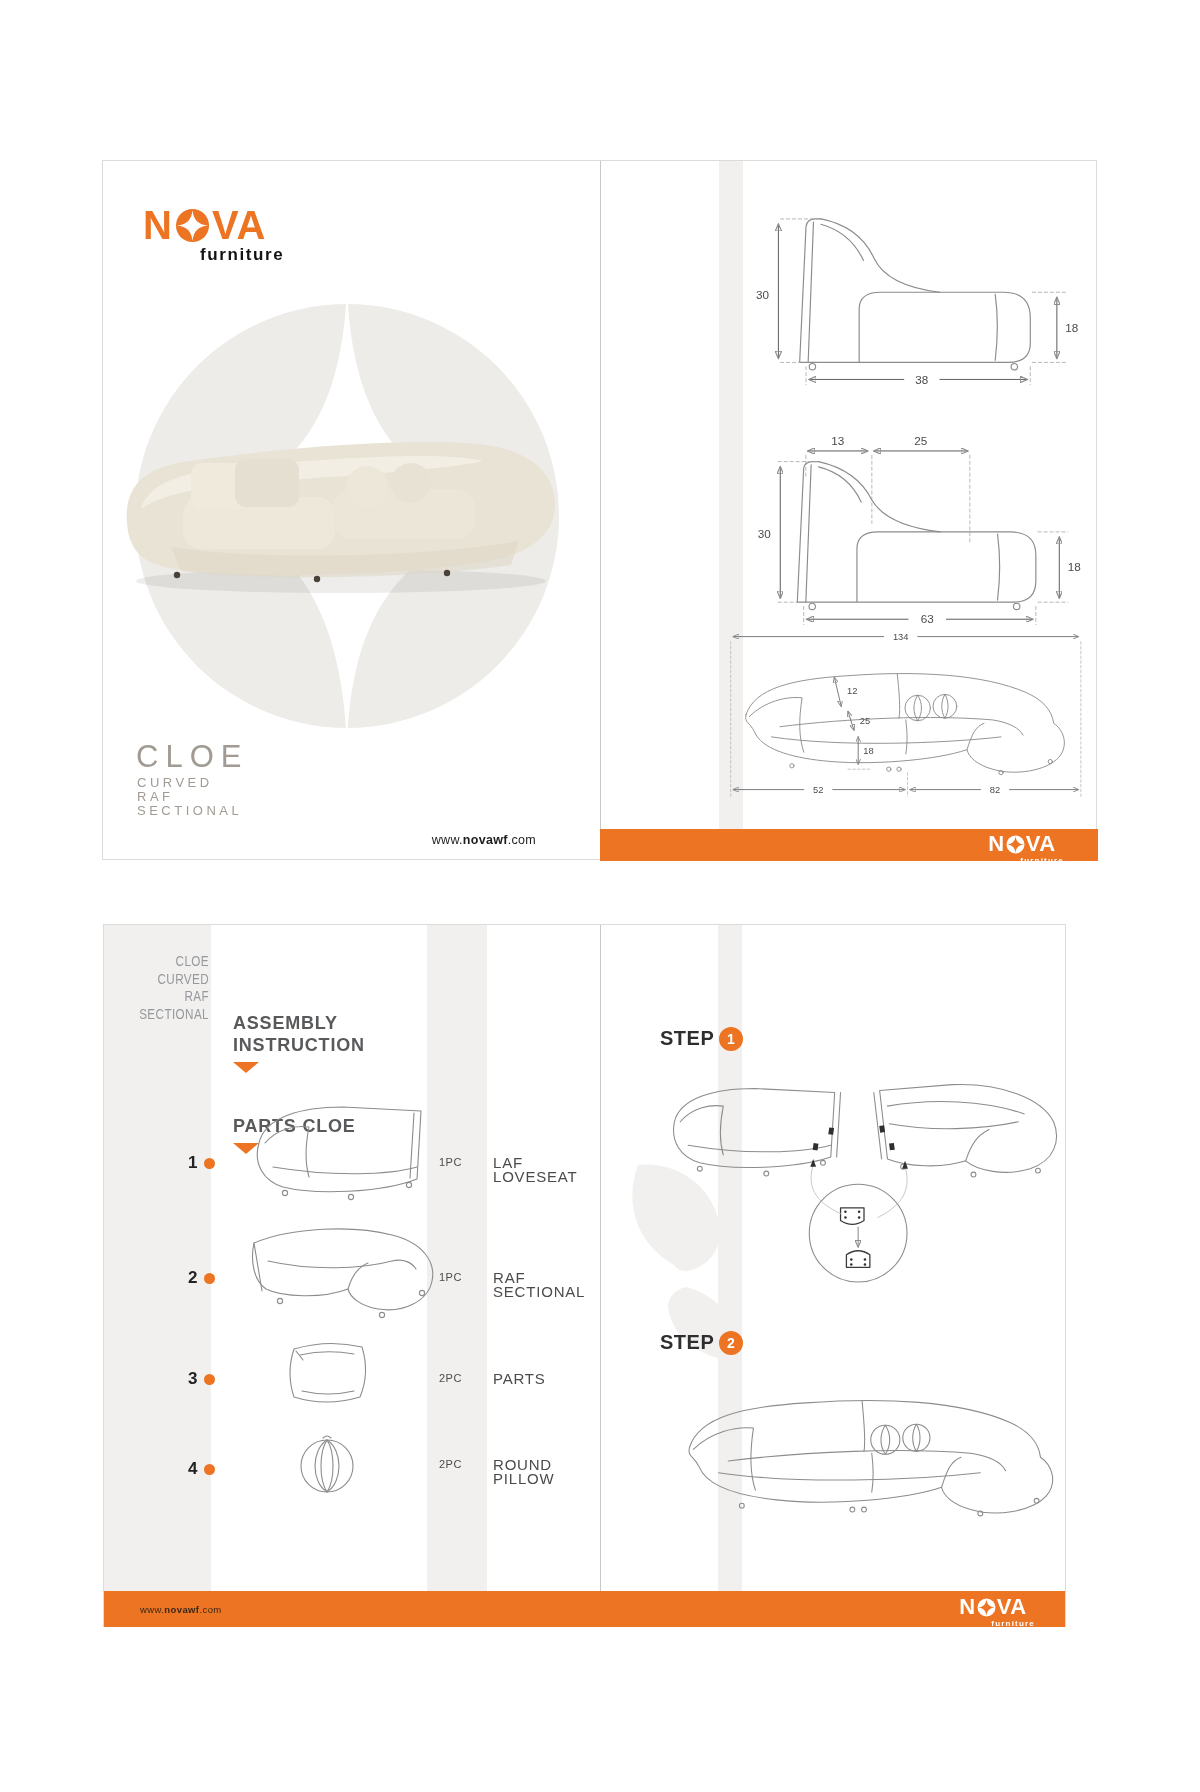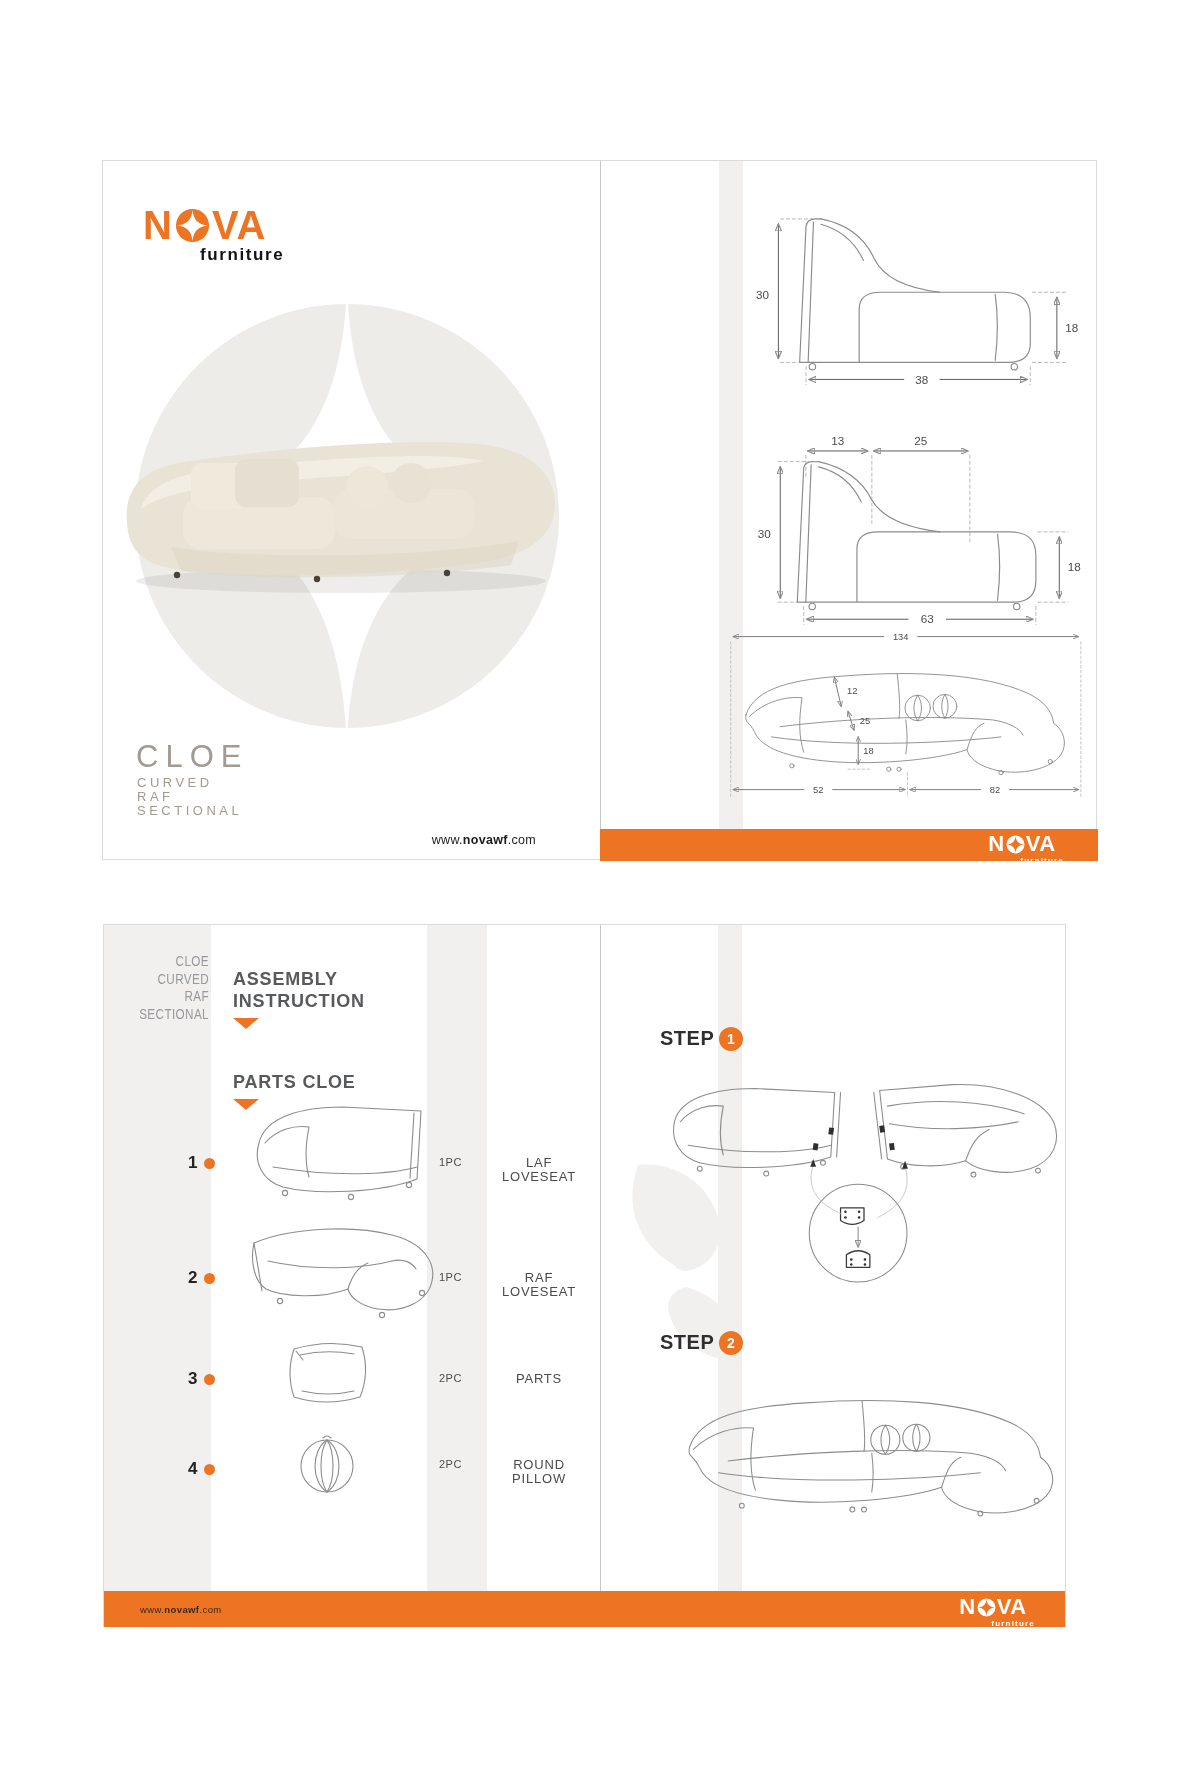--- a/index.html
+++ b/index.html
@@ -25,29 +25,29 @@
   .title-cloe{position:absolute;left:33px;top:578px;font-size:31px;font-weight:500;
               color:#A19B93;letter-spacing:7px;}
   .title-line{position:absolute;left:34px;font-size:13px;font-weight:500;color:#A19B93;letter-spacing:3.5px;}
   .site1{position:absolute;top:672px;right:560px;font-size:12.5px;color:#1d1d1d;letter-spacing:.3px;}
   .site1 b{font-weight:700;}
 
   
   .sidebar{position:absolute;left:0;top:27px;width:105px;text-align:right;}
   .sidebar div{font-size:15px;line-height:17.5px;color:#96989B;letter-spacing:.5px;
                transform:scaleX(.78);transform-origin:100% 50%;}
-  .h-block{position:absolute;left:129px;}
+  .h-block{position:absolute;left:129px;margin-top:44px;}
   .h-title{font-size:18px;font-weight:700;color:#58595B;letter-spacing:.8px;line-height:1.22;}
   .tri{width:0;height:0;border-left:13px solid transparent;border-right:13px solid transparent;
        border-top:11px solid #EC7423;margin-top:5px;}
   .part-num{position:absolute;font-size:17px;font-weight:700;color:#232323;display:flex;align-items:center;}
   .dot{display:inline-block;width:11px;height:11px;border-radius:50%;background:#EC7423;margin-left:7px;}
   .part-qty{position:absolute;left:335px;font-size:11px;color:#4B4B4D;letter-spacing:.5px;}
-  .part-name{position:absolute;left:389px;width:92px;font-size:13px;color:#4B4B4D;
-             letter-spacing:.8px;line-height:14px;text-align:center;}
+  .part-name{position:absolute;left:389px;width:92px;font-size:15px;color:#4B4B4D;
+             letter-spacing:.8px;line-height:14px;}
 
   
   .step-label{position:absolute;display:flex;align-items:flex-start;font-size:20px;font-weight:700;
               color:#2E2E30;letter-spacing:.5px;}
   .badge{width:24px;height:24px;border-radius:50%;background:#EC7423;color:#fff;font-size:14px;
          font-weight:700;display:flex;align-items:center;justify-content:center;margin-left:5px;}
 
   .site2{position:absolute;left:36px;top:13px;font-size:9.5px;color:#3A2817;letter-spacing:.4px;}
   .site2 b{font-weight:700;}
 
@@ -298,21 +298,21 @@
     <svg class="lineart" style="left:128px;top:288px;" width="210" height="112" viewBox="0 0 210 112">
       <path d="M22,30 C60,14 122,12 160,22 C192,30 204,50 200,68 C196,88 172,100 146,96 C128,93 118,84 116,76 C90,86 50,84 34,76 C22,68 18,48 22,30 Z"></path>
       <path d="M22,30 L30,78"></path>
       <path d="M36,48 C80,58 130,56 160,48 C172,45 180,50 184,56"></path>
       <path d="M116,76 C120,62 126,54 136,50"></path>
       <circle cx="48" cy="88" r="2.6"></circle>
         <circle cx="150" cy="102" r="2.6"></circle>
         <circle cx="190" cy="80" r="2.6"></circle>
     </svg>
     <div class="part-qty" style="top:346px;">1PC</div>
-    <div class="part-name" style="top:346px;">RAF LOVESEAT</div>
+    <div class="part-name" style="top:346px;">RAF SECTIONAL</div>
 
     <div class="part-num" style="left:84px;top:444px;">
       <span>3</span>
         <span class="dot"></span>
     </div>
     <svg class="lineart" style="left:176px;top:408px;" width="95" height="80" viewBox="0 0 95 80">
       <path d="M14,16 Q48,6 82,14 Q90,40 80,64 Q46,74 14,64 Q6,40 14,16 Z"></path>
       <path d="M20,22 Q46,16 74,21"></path>
       <path d="M22,58 Q48,64 74,58"></path>
       <path d="M16,18 L23,27"></path>

